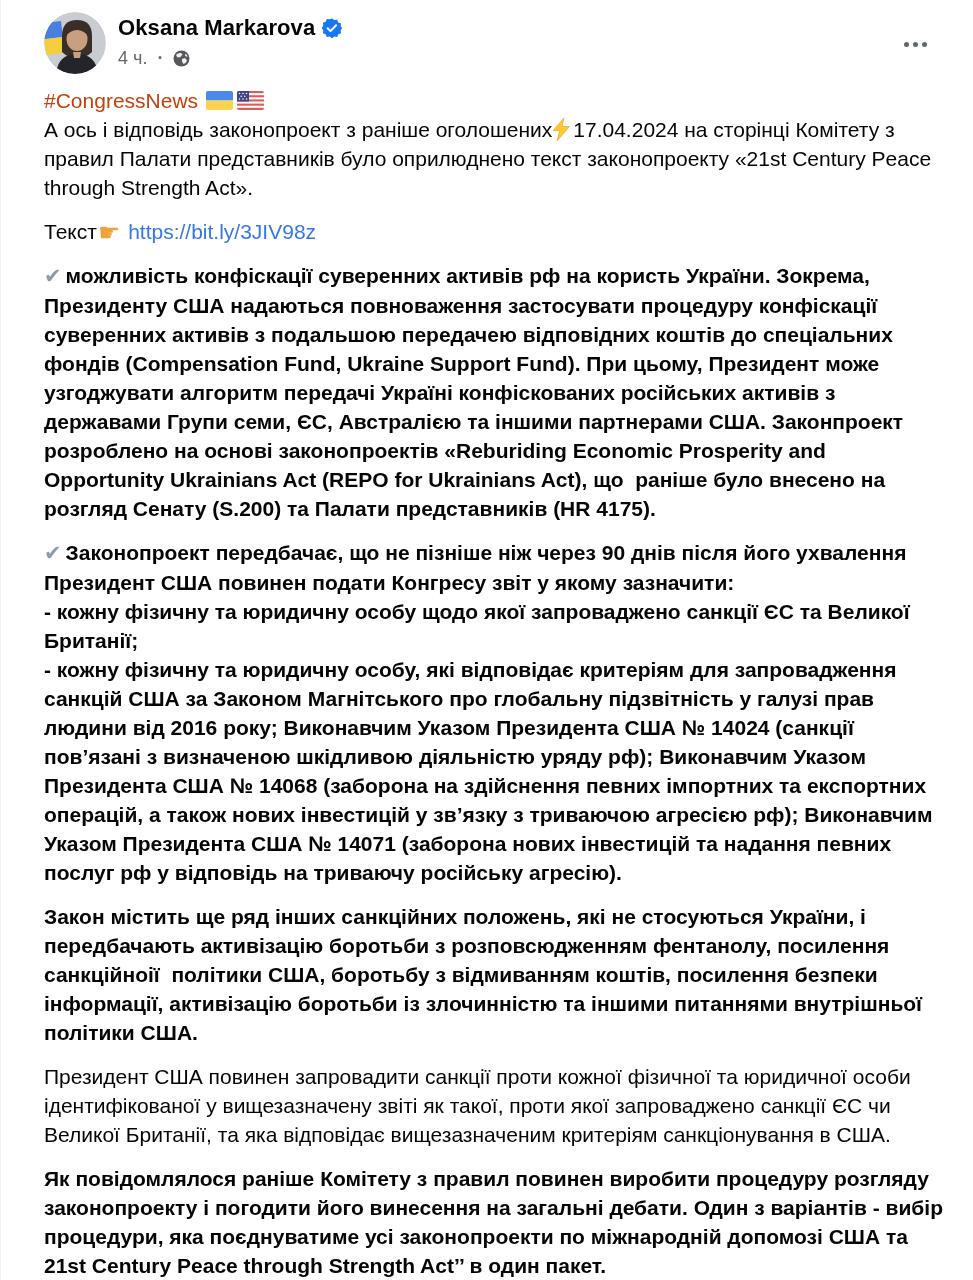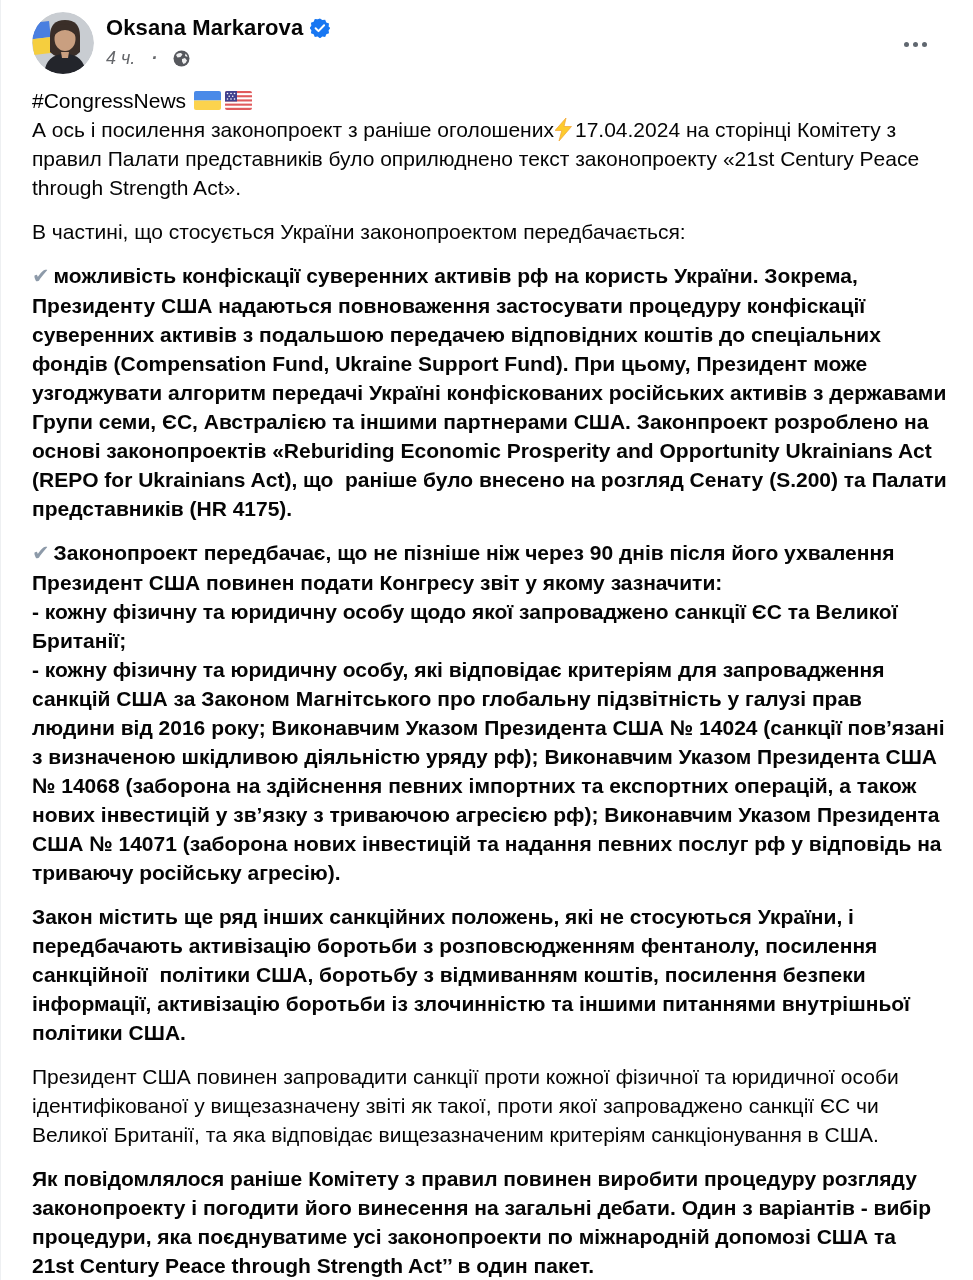--- a/index.html
+++ b/index.html
@@ -3,36 +3,36 @@
 <meta charset="utf-8">
 <style>
   html,body{margin:0;padding:0;background:#ffffff;}
   body{
     width:973px;height:1280px;overflow:hidden;
     font-family:"Liberation Sans","DejaVu Sans",sans-serif;
     color:#050505;
     border-left:1px solid #eef0f2;
     box-sizing:border-box;
   }
-  .card{padding:12px 26px 0 31px;border-top-left-radius:16px;}
+  .card{padding:12px 26px 0 31px;border-top-left-radius:16px;margin-left:12px;}
   
   .header{display:flex;align-items:flex-start;position:relative;margin-bottom:12px;}
   .avatar{width:62px;height:62px;border-radius:50%;overflow:hidden;flex:0 0 auto;cursor:pointer;}
   .head-text{margin-left:12px;padding-top:3px;}
   .author-row{display:flex;align-items:center;gap:7px;}
   .author{font-size:22px;font-weight:700;color:#050505;letter-spacing:.1px;cursor:pointer;}
-  .meta-row{display:flex;align-items:center;gap:16px;margin-top:7px;color:#65676B;font-size:18px;font-style:italic;}
+  .meta-row{display:flex;align-items:center;gap:10px;margin-top:7px;color:#65676B;font-size:18px;}
   .dotsep{font-weight:700;}
   .more{position:absolute;right:14px;top:24px;display:flex;gap:4px;cursor:pointer;padding:6px;}
   .more i{width:5px;height:5px;border-radius:50%;background:#606770;display:block;}
   
   .post p{margin:0 0 15px 0;font-size:21px;line-height:29px;color:#050505;}
   .post .prewrap{white-space:pre-wrap;font-weight:bold;}
   a.link{color:#3578E5;text-decoration:none;cursor:pointer;}
-  a.hashtag{color:#000000;text-decoration:none;cursor:pointer;}
+  a.hashtag{color:#c2410c;text-decoration:none;cursor:pointer;}
   .emoji{display:inline-block;vertical-align:-3px;}
   .flag{width:27px;height:19px;border-radius:2px;margin:0 2px;vertical-align:-2px;}
   .bolt{width:19px;height:23px;vertical-align:-4px;margin:0 1px;}
   .pointer{color:#EFA33C;font-size:25px;line-height:0;vertical-align:-2px;margin:0 2px 0 1px;font-family:"DejaVu Sans",sans-serif;}
   .check{color:#8d9aa9;font-size:21px;margin-right:4px;font-family:"DejaVu Sans",sans-serif;}
 </style>
 </head>
 <body>
 
 <div class="card">
@@ -101,26 +101,26 @@
           <g fill="#fff">
             <circle cx="2.5" cy="2.5" r=".8"></circle>
             <circle cx="6" cy="2.5" r=".8"></circle>
             <circle cx="9.5" cy="2.5" r=".8"></circle>
             <circle cx="4.2" cy="5.2" r=".8"></circle>
             <circle cx="7.7" cy="5.2" r=".8"></circle>
             <circle cx="2.5" cy="8" r=".8"></circle>
             <circle cx="6" cy="8" r=".8"></circle>
             <circle cx="9.5" cy="8" r=".8"></circle>
           </g>
-        </svg><br><span>А ось і посилення законопроект з раніше оголошених</span><svg class="bolt" viewBox="0 0 19 23">
+        </svg><br><span>А ось і відповідь законопроект з раніше оголошених</span><svg class="bolt" viewBox="0 0 19 23">
           <polygon points="11,0 0,12.5 6.8,12.5 4,23 16.5,8.5 9,8.5" fill="#FDCB2E" stroke="#F2A93B" stroke-width="0.8"></polygon>
         </svg><span>17.04.2024 на сторінці Комітету з правил Палати представників було оприлюднено текст законопроекту «21st Century Peace through Strength Act».</span></p>
 
+    <p><span>Текст</span><span class="pointer emoji">☛</span> <a class="link">https://bit.ly/3JIV98z</a></p>
 
-    <p><span>В частині, що стосується України законопроектом передбачається:</span></p>
 
     <p><span class="check">✔</span><span class="prewrap">можливість конфіскації суверенних активів рф на користь України. Зокрема, Президенту США надаються повноваження застосувати процедуру конфіскації суверенних активів з подальшою передачею відповідних коштів до спеціальних фондів (Compensation Fund, Ukraine Support Fund). При цьому, Президент може узгоджувати алгоритм передачі Україні конфіскованих російських активів з державами Групи семи, ЄС, Австралією та іншими партнерами США. Законпроект розроблено на основі законопроектів «Reburiding Economic Prosperity and Opportunity Ukrainians Act (REPO for Ukrainians Act), що  раніше було внесено на розгляд Сенату (S.200) та Палати представників (HR 4175).</span></p>
 
     <p><span class="check">✔</span><span class="prewrap">Законопроект передбачає, що не пізніше ніж через 90 днів після його ухвалення Президент США повинен подати Конгресу звіт у якому зазначити:
 - кожну фізичну та юридичну особу щодо якої запроваджено санкції ЄС та Великої Британії;
 - кожну фізичну та юридичну особу, які відповідає критеріям для запровадження санкцій США за Законом Магнітського про глобальну підзвітність у галузі прав людини від 2016 року; Виконавчим Указом Президента США № 14024 (санкції пов’язані з визначеною шкідливою діяльністю уряду рф); Виконавчим Указом Президента США № 14068 (заборона на здійснення певних імпортних та експортних операцій, а також нових інвестицій у зв’язку з триваючою агресією рф); Виконавчим Указом Президента США № 14071 (заборона нових інвестицій та надання певних послуг рф у відповідь на триваючу російську агресію).</span></p>
 
     <p><span class="prewrap">Закон містить ще ряд інших санкційних положень, які не стосуються України, і передбачають активізацію боротьби з розповсюдженням фентанолу, посилення санкційноії  політики США, боротьбу з відмиванням коштів, посилення безпеки інформації, активізацію боротьби із злочинністю та іншими питаннями внутрішньої політики США.</span></p>
 
     <p><span>Президент США повинен запровадити санкції проти кожної фізичної та юридичної особи ідентифікованої у вищезазначену звіті як такої, проти якої запроваджено санкції ЄС чи Великої Британії, та яка відповідає вищезазначеним критеріям санкціонування в США.</span></p>

